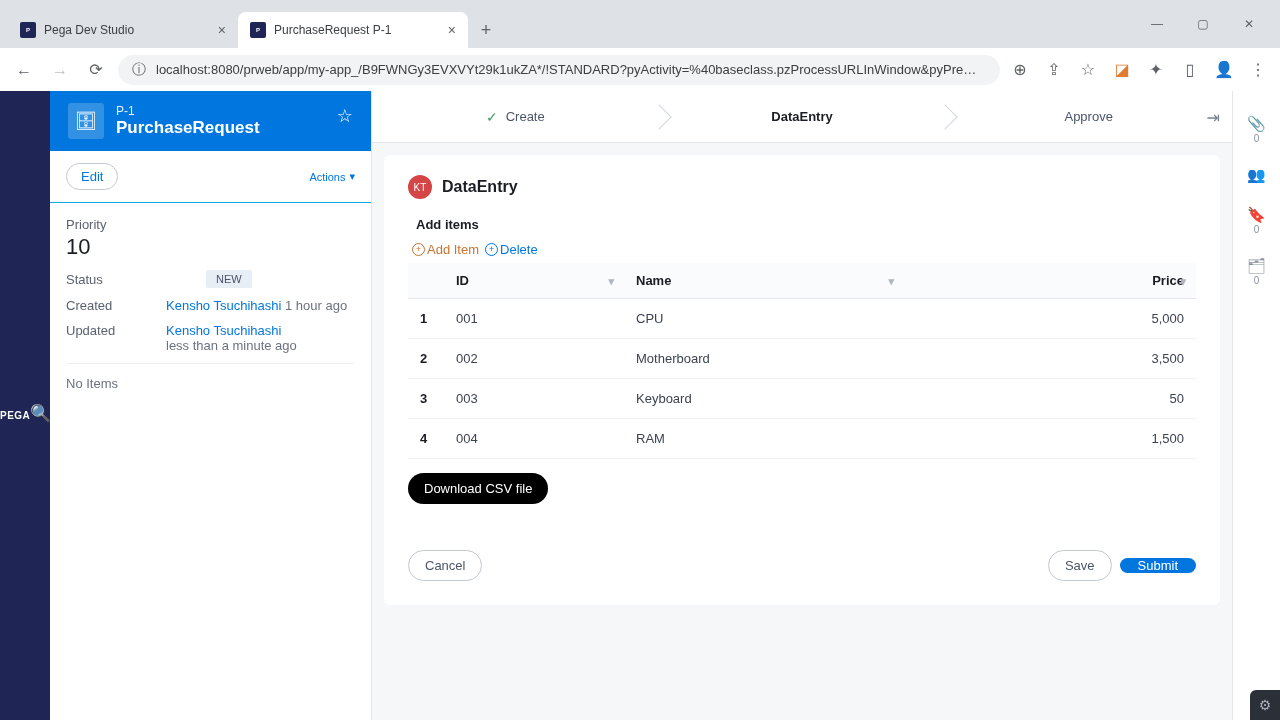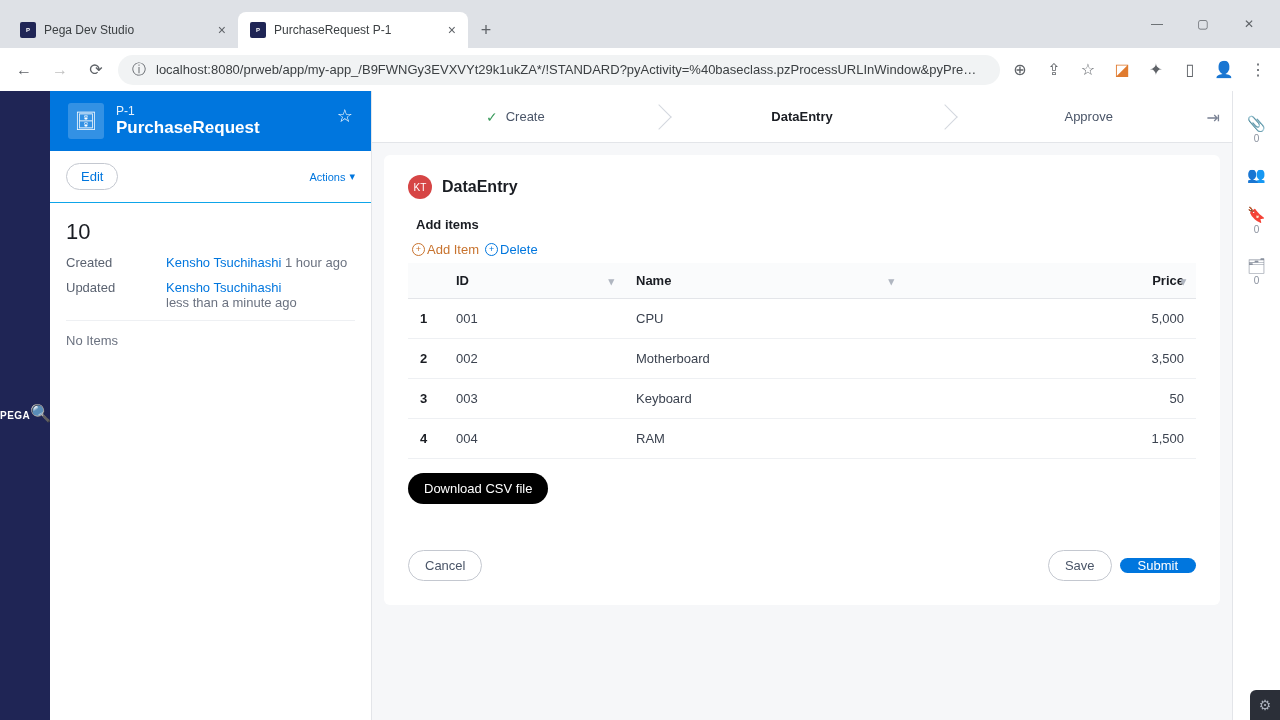--- a/index.html
+++ b/index.html
@@ -175,21 +175,26 @@
     </div>
     <div class="case-actions">
       <button class="edit-btn">Edit</button>
       <span class="actions-link">
         <span>Actions</span>
         <span>▾</span>
       </span>
     </div>
     <div class="case-body">
       <div class="field-row">
+        <div class="field-label">Priority</div>
         <div class="priority-val">10</div>
+      </div>
+      <div class="field-row field-inline">
+        <span class="field-label">Status</span>
+        <span class="status-badge">NEW</span>
       </div>
       <div class="field-row field-inline">
         <span class="field-label">Created</span>
         <span>
           <span class="link">Kensho Tsuchihashi</span>
           <span class="muted">1 hour ago</span>
         </span>
       </div>
       <div class="field-row field-inline" style="align-items:flex-start">
         <span class="field-label">Updated</span>

